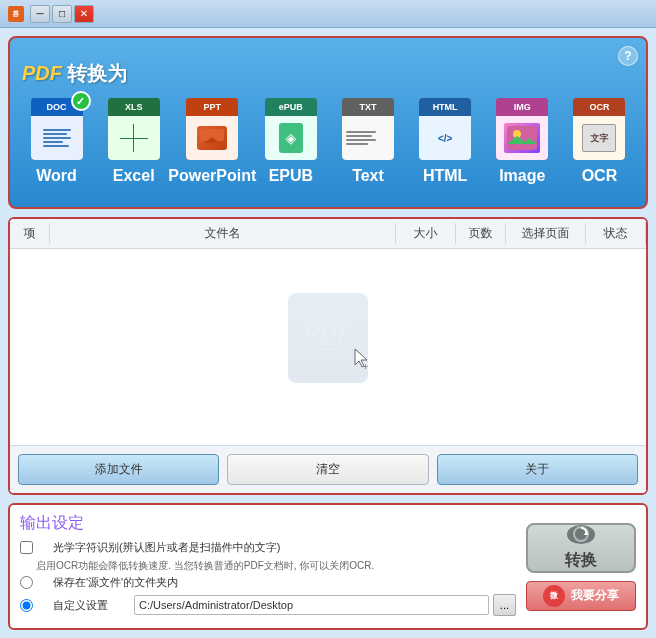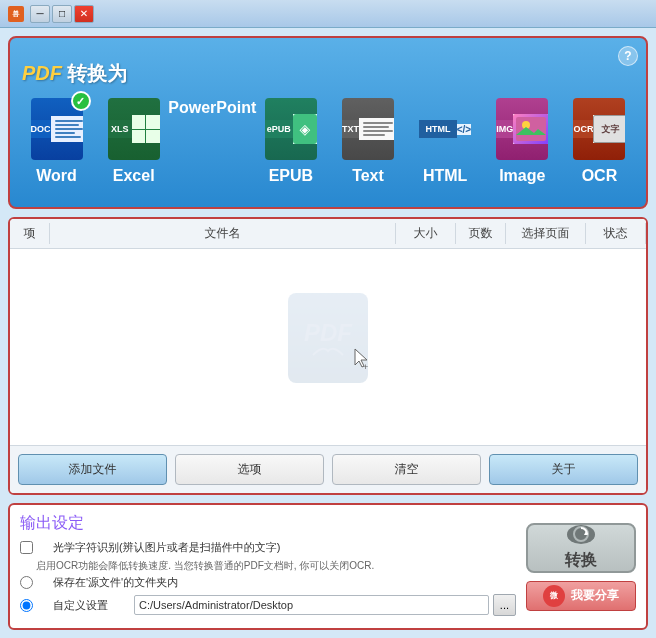--- a/index.html
+++ b/index.html
@@ -100,21 +100,21 @@
     }
     .format-icon-wrap {
       width: 60px; height: 68px;
       position: relative;
       display: flex; align-items: center; justify-content: center;
     }
     .doc-icon {
       width: 52px; height: 62px;
       border-radius: 4px;
       position: relative;
-      display: flex; align-items: center; justify-content: flex-start;
+      display: flex; flex-direction: column; align-items: center; justify-content: flex-start;
       overflow: hidden;
     }
     .doc-icon-header {
       width: 100%; height: 18px;
       display: flex; align-items: center; justify-content: center;
       font-size: 9px;
       font-weight: bold;
       color: white;
     }
     .doc-icon-body {
@@ -501,20 +501,33 @@
                 <div class="excel-cell"></div>
                 <div class="excel-cell"></div>
               </div>
             </div>
           </div>
         </div>
         <span class="format-label">Excel</span>
       </div>
 
       <div class="format-item">
+        <div class="format-icon-wrap">
+          <div class="doc-icon icon-ppt">
+            <div class="doc-icon-header">PPT</div>
+            <div class="doc-icon-body">
+              <div class="ppt-shape">
+                <svg width="24" height="18">
+                  <rect x="0" y="0" width="24" height="12" fill="#e06030" rx="2"></rect>
+                  <polygon points="4,14 12,8 20,14" fill="#c04010"></polygon>
+                </svg>
+              </div>
+            </div>
+          </div>
+        </div>
         <span class="format-label">PowerPoint</span>
       </div>
 
       <div class="format-item">
         <div class="format-icon-wrap">
           <div class="doc-icon icon-epub">
             <div class="doc-icon-header">ePUB</div>
             <div class="doc-icon-body">
               <div class="epub-shape">◈</div>
             </div>
@@ -609,21 +622,20 @@
 
       <div class="cursor-add" style="position:absolute;bottom:35%;right:43%;">
         <svg width="20" height="24">
           <polygon points="2,2 2,18 6,14 9,20 11,19 8,13 14,13" fill="white" stroke="#666" stroke-width="1"></polygon>
           <text x="10" y="23" font-size="9" fill="#666">+</text>
         </svg>
       </div>
     </div>
     <div class="file-buttons">
       <button class="file-btn highlight">添加文件</button>
-      <button class="file-btn">选项</button>
       <button class="file-btn">清空</button>
       <button class="file-btn highlight">关于</button>
     </div>
   </div>
 
   <div class="output-panel">
     <div class="output-left">
       <div class="output-title">输出设定</div>
 
       <div class="output-row">

